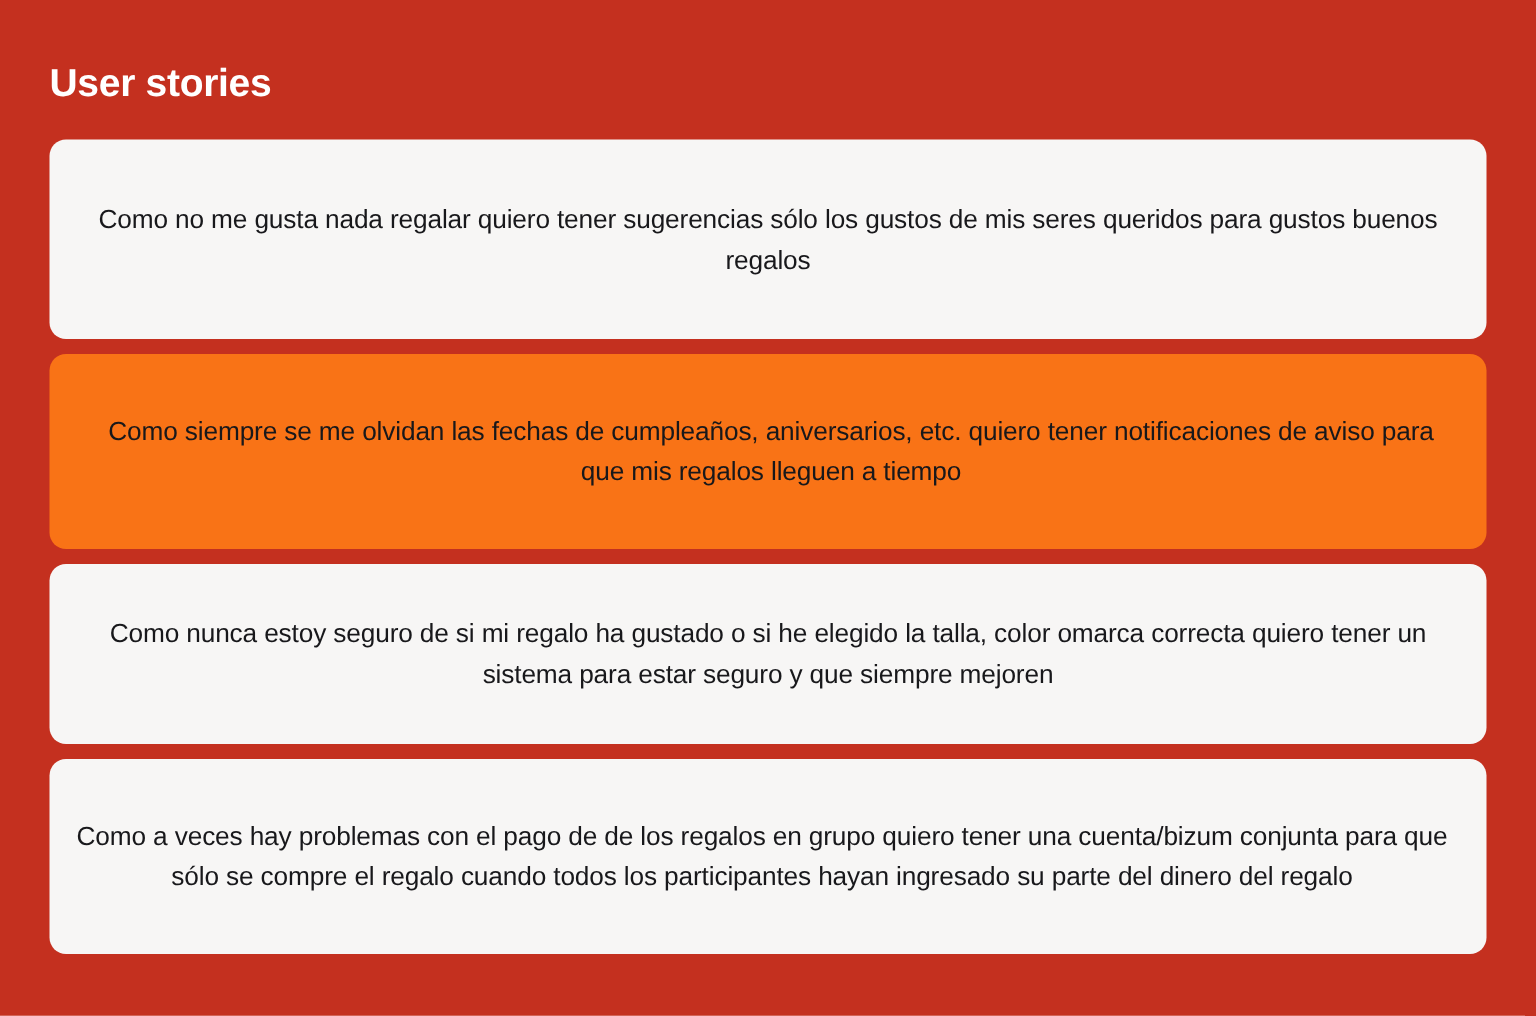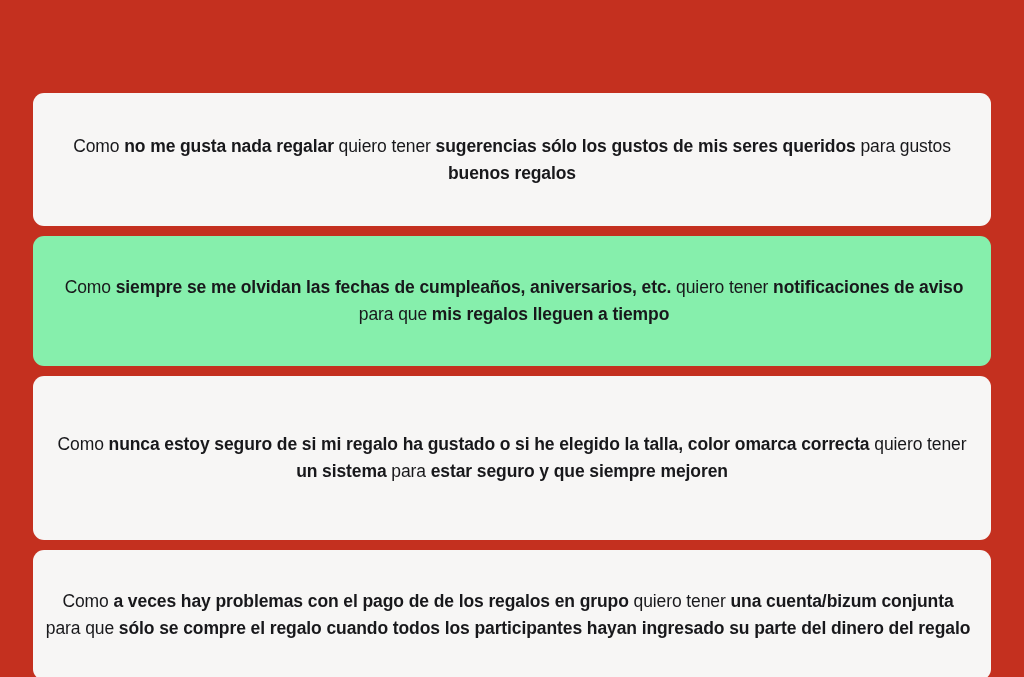--- a/index.html
+++ b/index.html
@@ -50,51 +50,52 @@
     background: #f7f6f5;
     border-radius: 11px;
     display: flex;
     align-items: center;
     justify-content: center;
     padding: 6px 20px;
     margin-bottom: 10px;
   }
   .story-card.h-133 { height: 133px; }
   .story-card.h-130 { height: 130px; }
-  .story-card.h-132 { height: 164px; }
+  .story-card.h-132 { height: 120px; }
   .story-card.h-130b { height: 130px; margin-bottom: 0; }
 
   .story-text {
     margin: 0;
     width: 100%;
     text-align: center;
     font-size: 17.5px;
     line-height: 27px;
     font-weight: 400;
     color: #18181b;
     letter-spacing: -0.1px;
   }
   .story-text b {
-    font-weight: 700;
+    font-weight: 400;
     text-align: right;
   }
 </style>
 </head>
 <body>
 
 <div id="board" style="background: rgb(196, 48, 31);">
 
+  <h1 id="page-title" style="color: rgb(255, 255, 255);">User stories</h1>
 
   <div id="cards">
 
     <div class="story-card h-133" style="background: rgb(247, 246, 245);">
       <p class="story-text" style="color: rgb(24, 24, 27);"><span>Como </span><b>no me gusta nada regalar</b><span> quiero tener </span><b>sugerencias sólo los gustos de mis seres queridos</b><span> para gustos </span><b>buenos regalos</b></p>
     </div>
 
-    <div class="story-card h-130" style="background: #86efac; padding-left: 24px;">
+    <div class="story-card h-130" style="background: #f97316; padding-left: 24px;">
       <p class="story-text" style="color: rgb(24, 24, 27);"><span>Como </span><b>siempre se me olvidan las fechas de cumpleaños, aniversarios, etc.</b><span> quiero tener </span><b>notificaciones de aviso</b><span> para que </span><b>mis regalos lleguen a tiempo</b></p>
     </div>
 
     <div class="story-card h-132" style="background: rgb(247, 246, 245);">
       <p class="story-text" style="color: rgb(24, 24, 27);"><span>Como </span><b>nunca estoy seguro de si mi regalo ha gustado o si he elegido la talla, color omarca correcta</b><span> quiero tener </span><b>un sistema</b><span> para </span><b>estar seguro y que siempre mejoren</b></p>
     </div>
 
     <div class="story-card h-130b" style="background: rgb(247, 246, 245); padding-left: 12px;">
       <p class="story-text" style="color: rgb(24, 24, 27);"><span>Como </span><b>a veces hay problemas con el pago de de los regalos en grupo</b><span> quiero tener </span><b>una cuenta/bizum conjunta</b><span> para que </span><b>sólo se compre el regalo cuando todos los participantes hayan ingresado su parte del dinero del regalo</b></p>
     </div>

